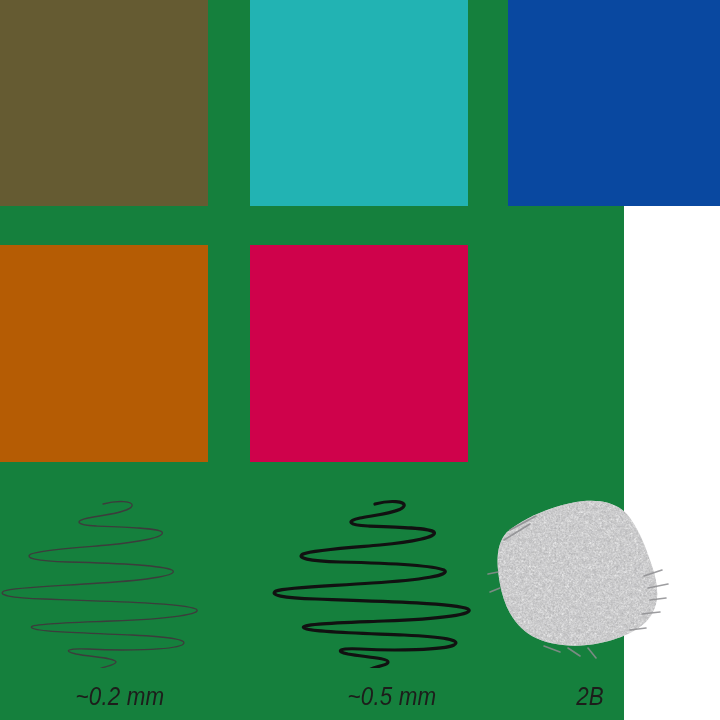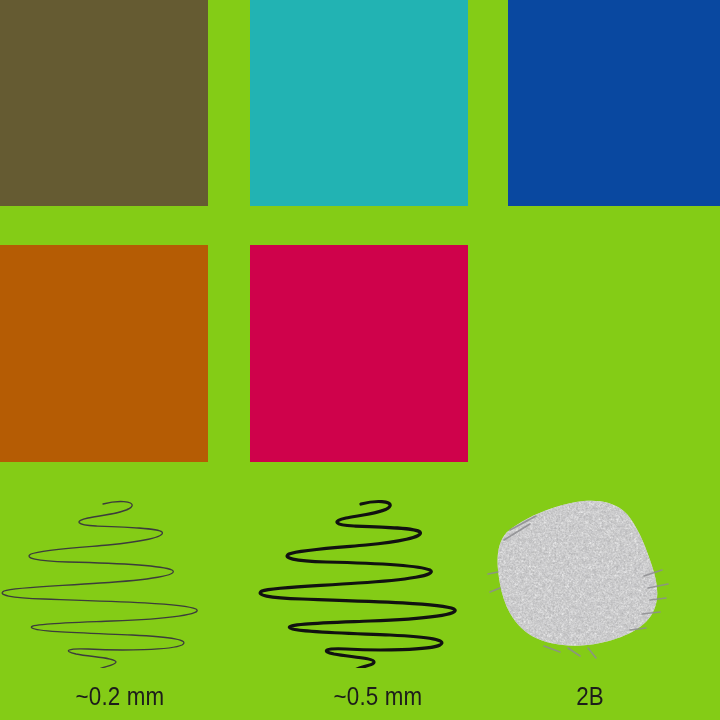--- a/index.html
+++ b/index.html
@@ -5,23 +5,24 @@
   * { box-sizing: border-box; margin: 0; padding: 0; }
   html, body {
     width: 720px;
     height: 720px;
     background: #ffffff;
     font-family: "Liberation Sans", sans-serif;
     overflow: hidden;
   }
   #sheet {
     position: relative;
-    width: 720px;
+    width: 624px;
     height: 720px;
-    background: #84cc16;
+    background: #15803d;
+    font-style: italic;
   }
 
   
   .swatch {
     position: absolute;
     display: block;
   }
 
   
   .sw-r1 { top: 0px; height: 206px; }
@@ -31,21 +32,21 @@
   .col-b { left: 250px; width: 218px; }
   .col-c { left: 508px; width: 212px; }
 
   
   .specimen {
     position: absolute;
     top: 488px;
     height: 232px;
   }
   .spec-a { left: 0px;   width: 240px; }
-  .spec-b { left: 258px; width: 240px; }
+  .spec-b { left: 272px; width: 240px; }
   .spec-c { left: 484px; width: 212px; }
 
   .spec-art {
     position: absolute;
     top: 0;
     left: 0;
     width: 100%;
     height: 180px;
   }
   .spec-art svg { display: block; width: 100%; height: 100%; }

